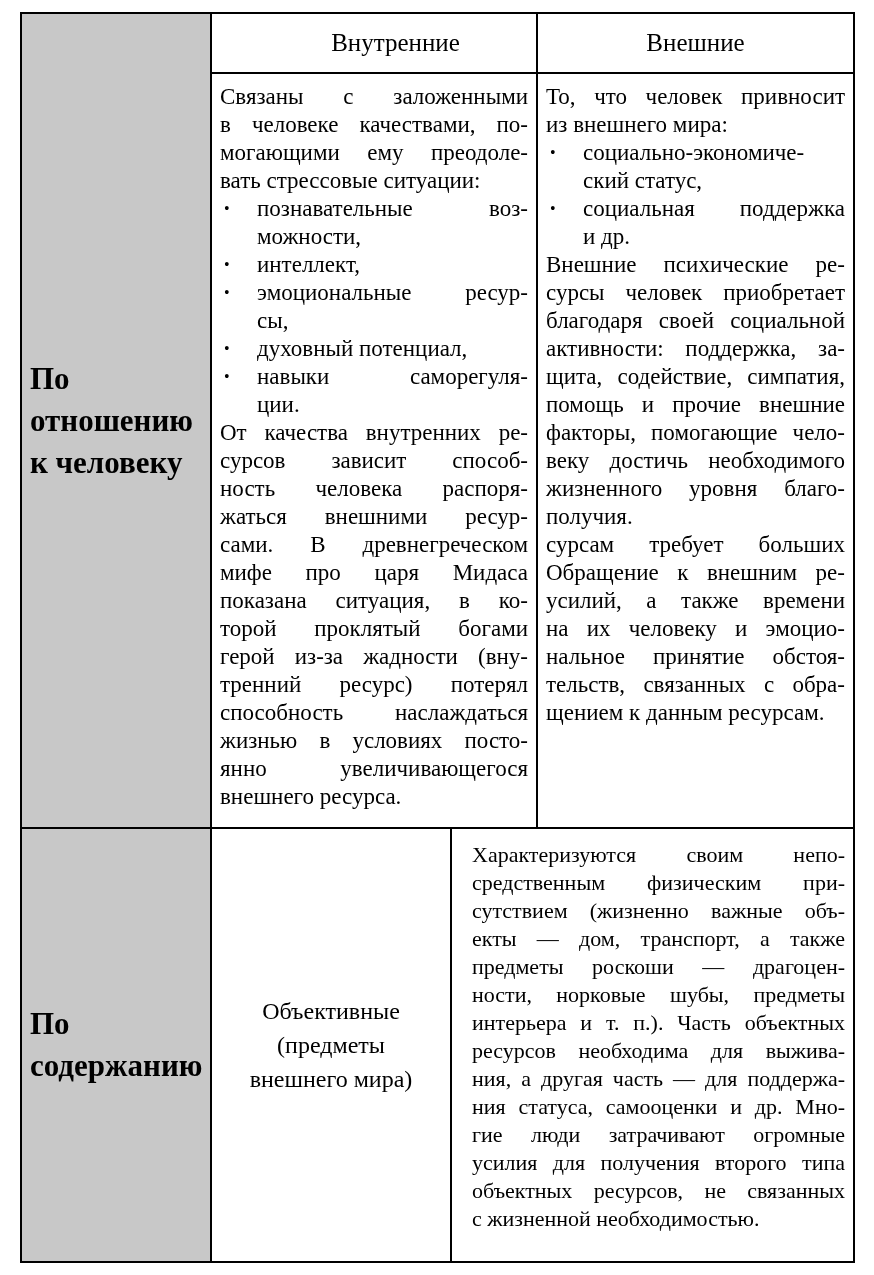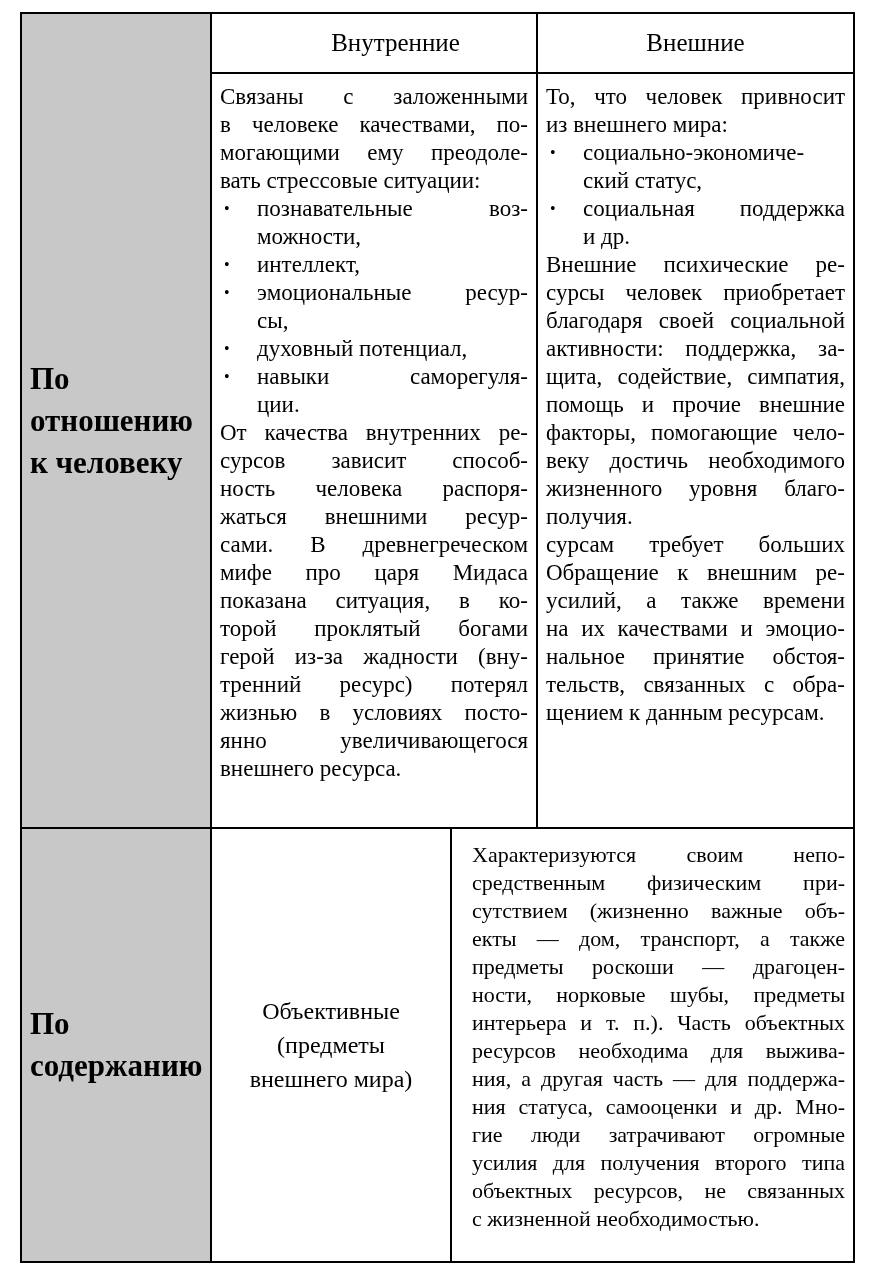--- a/index.html
+++ b/index.html
@@ -149,20 +149,21 @@
           <div class="line j">От качества внутренних ре-</div>
           <div class="line j">сурсов зависит способ-</div>
           <div class="line j">ность человека распоря-</div>
           <div class="line j">жаться внешними ресур-</div>
           <div class="line j">сами. В древнегреческом</div>
           <div class="line j">мифе про царя Мидаса</div>
           <div class="line j">показана ситуация, в ко-</div>
           <div class="line j">торой проклятый богами</div>
           <div class="line j">герой из-за жадности (вну-</div>
           <div class="line j">тренний ресурс) потерял</div>
+          <div class="line j">способность наслаждаться</div>
           <div class="line j">жизнью в условиях посто-</div>
           <div class="line j">янно увеличивающегося</div>
           <div class="line">внешнего ресурса.</div>
         </div>
       </div>
 
     <div class="cell text-cell cell-external">
         <div class="block p">
           <div class="line j">То, что человек привносит</div>
           <div class="line">из внешнего мира:</div>
@@ -186,21 +187,21 @@
           <div class="line j">помощь и прочие внешние</div>
           <div class="line j">факторы, помогающие чело-</div>
           <div class="line j">веку достичь необходимого</div>
           <div class="line j">жизненного уровня благо-</div>
           <div class="line">получия.</div>
         </div>
         <div class="block p">
           <div class="line j">сурсам требует больших</div>
           <div class="line j">Обращение к внешним ре-</div>
           <div class="line j">усилий, а также времени</div>
-          <div class="line j">на их качествами и эмоцио-</div>
+          <div class="line j">на их человеку и эмоцио-</div>
           <div class="line j">нальное принятие обстоя-</div>
           <div class="line j">тельств, связанных с обра-</div>
           <div class="line">щением к данным ресурсам.</div>
         </div>
       </div>
 
     <div class="cell label-cell label-content">По содержанию</div>
 
     <div class="cell cell-objective">
         <div class="center-line">Объективные</div>

